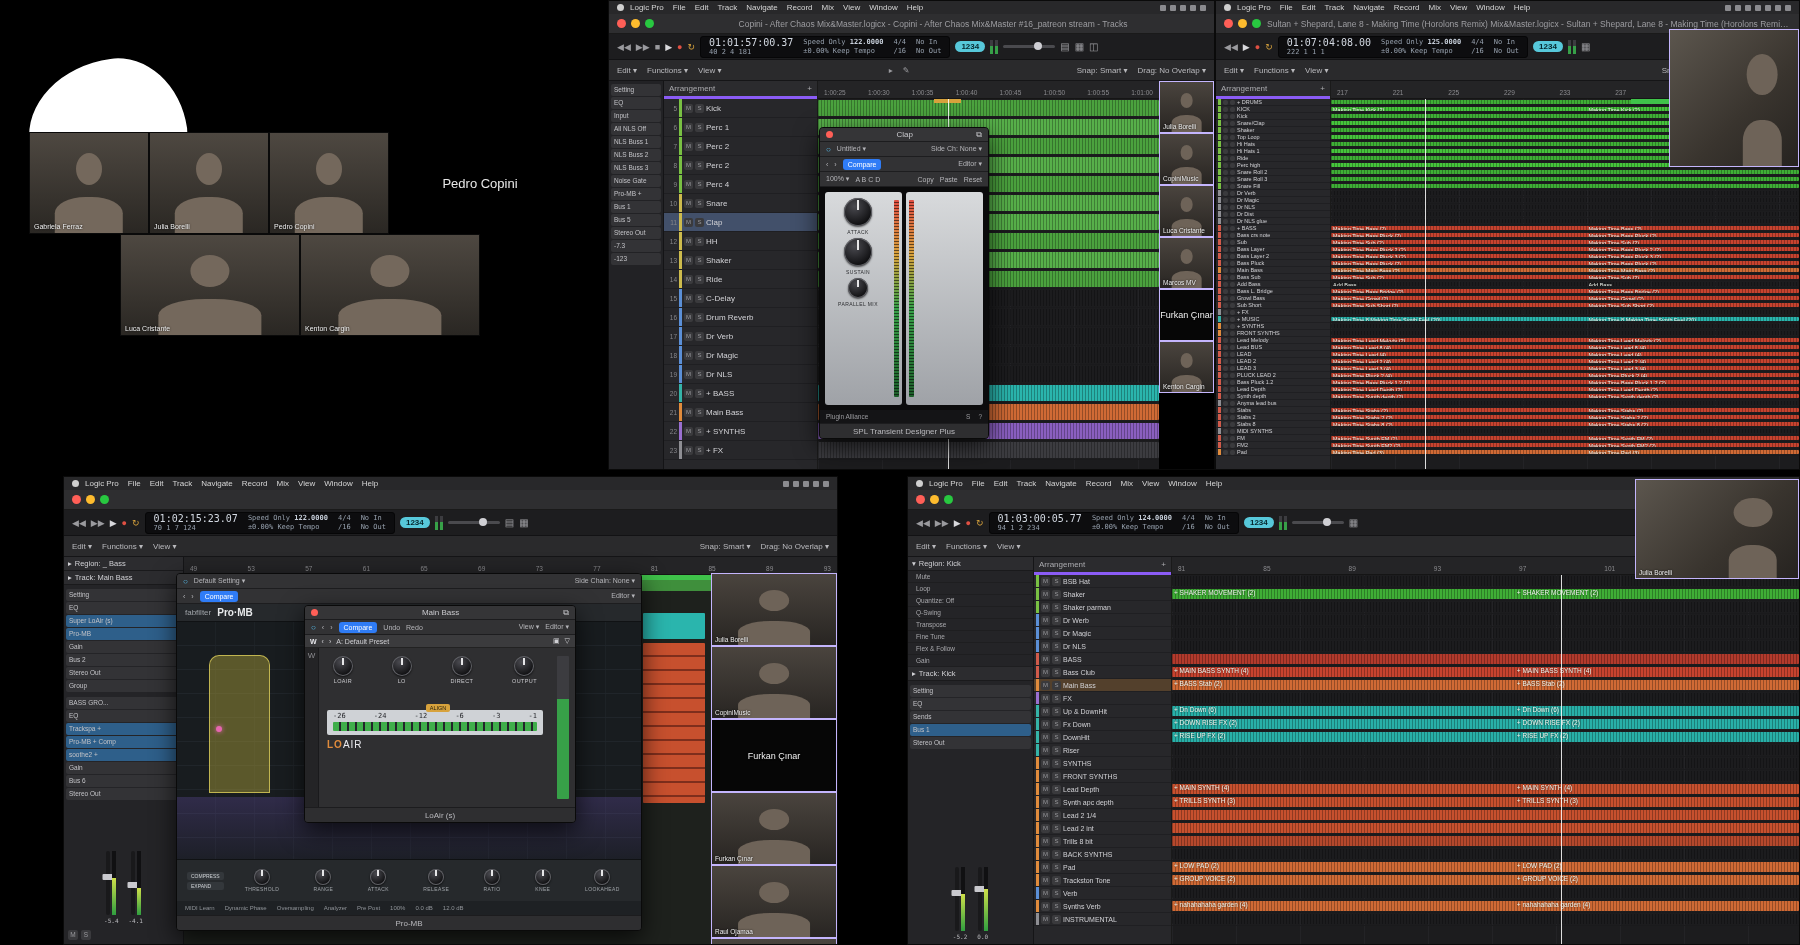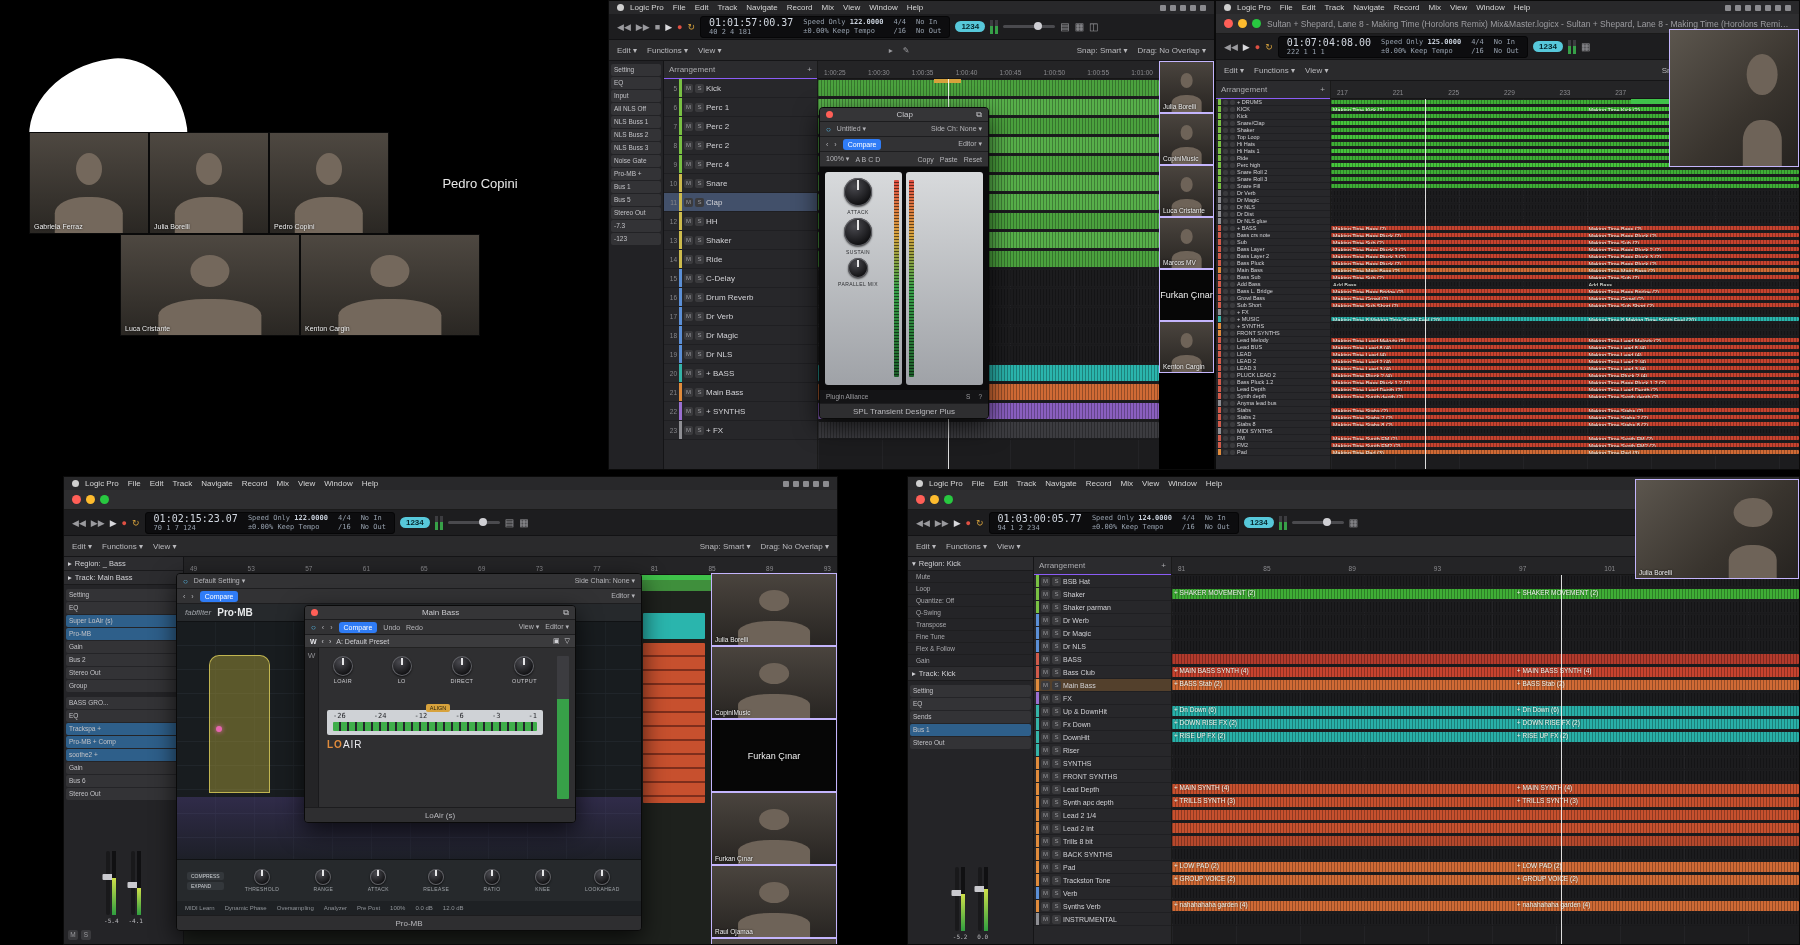--- a/index.html
+++ b/index.html
@@ -58,21 +58,21 @@
   .chanstrip { width:55px; background:#222225; border-right:1px solid #141416;
     overflow:hidden; padding-top:2px; flex:none; }
   .cs-item { display:block; height:12px; line-height:12px; margin:1px 2px; padding:0 3px;
     background:#333336; border-radius:2px; font-size:6.5px; color:#c3c3c7;
     overflow:hidden; white-space:nowrap; }
 
   .listcol { display:flex; flex-direction:column; background:#27272a;
     border-right:1px solid #1a1a1a; flex:none; min-height:0; }
   .list-header { height:18px; display:flex; align-items:center; justify-content:space-between;
     padding:0 5px; font-size:8px; color:#ababaf; background:#2b2b2e;
-    border-bottom:1px solid #8b5cf6; flex:none; }
+    border-bottom:3px solid #8b5cf6; flex:none; }
   .rows { flex:1; overflow:hidden; }
   .track-row { display:flex; align-items:center; gap:2px; padding:0 2px;
     border-bottom:1px solid #1f1f22; height:var(--rh,19px); overflow:hidden; }
   .tnum { width:11px; font-size:6.5px; color:#86868a; text-align:right; flex:none; }
   .chip { width:3px; align-self:stretch; background:#555; flex:none; }
   .mbtn,.sbtn { width:9px; height:9px; border-radius:2px; background:#3a3a3d; color:#97979b;
     font-size:6px; line-height:9px; text-align:center; flex:none; }
   .tname { font-size:8px; color:#d2d2d6; white-space:nowrap; overflow:hidden; flex:1; }
   .tiny .mbtn,.tiny .sbtn { width:5px; height:5px; font-size:4px; line-height:5px; }
   .tiny .tname { font-size:5.5px; }
@@ -180,21 +180,21 @@
   .lo-bars { margin-top:2px; height:9px;
     background:repeating-linear-gradient(90deg,#3fae4a 0 6px,#23252a 6px 8px); border-radius:1px; }
   .loair-brand { margin-top:4px; font-size:10px; letter-spacing:1px; }
   .loair-brand b { color:#e08b3c; } .loair-brand span { color:#ececf0; }
   .loair-vu { width:12px; margin:8px 6px; border-radius:1px; flex:none;
     background:linear-gradient(180deg,#3c3c40 30%,#37a048 30%); }
 
   
   .ff-header { height:18px; background:#26292c; display:flex; align-items:center; gap:6px;
     padding:0 8px; border-bottom:1px solid #101214; flex:none; }
-  .ff-logo { font-size:8px; font-style:italic; color:#9fa3a8; }
+  .ff-logo { font-size:8px; color:#9fa3a8; }
   .ff-name { font-size:10px; color:#e8eaec; font-weight:bold; }
   .ff-curve { flex:1; background:#181c1f; position:relative; min-height:0;
     background-image:repeating-linear-gradient(180deg,transparent 0 23px,#20252a 23px 24px),
       repeating-linear-gradient(90deg,transparent 0 38px,#1d2226 38px 39px); }
   .mb-band { position:absolute; left:7%; top:14%; width:13%; bottom:28%;
     background:rgba(186,172,60,.42); border:1px solid rgba(220,205,90,.8);
     border-radius:10px 10px 0 0; }
   .mb-dot { position:absolute; left:8.5%; top:44%; width:6px; height:6px; border-radius:50%;
     background:#e667b0; box-shadow:0 0 5px #e667b0; }
   .mb-spectrum { position:absolute; left:0; right:0; bottom:0; height:26%;
@@ -303,20 +303,28 @@
           <span class="menu-item">Help</span>
         </span>
       <span class="extras">
           <i></i>
           <i></i>
           <i></i>
           <i></i>
           <i></i>
         </span>
     </div>
+    <div class="titlebar">
+      <span class="dots">
+          <i class="d-r"></i>
+          <i class="d-y"></i>
+          <i class="d-g"></i>
+        </span>
+      <span class="title-text">Copini - After Chaos Mix&amp;Master.logicx - Copini - After Chaos Mix&amp;Master #16_patreon stream - Tracks</span>
+    </div>
     <div class="transport">
       <span class="tbtn">◀◀</span>
       <span class="tbtn">▶▶</span>
       <span class="tbtn">■</span>
       <span class="tbtn play">▶</span>
       <span class="tbtn rec">●</span>
       <span class="tbtn cyc">↻</span>
       <div class="lcd">
         <div class="lcd-col">
           <span class="lcd-big">01:01:57:00.37</span>

